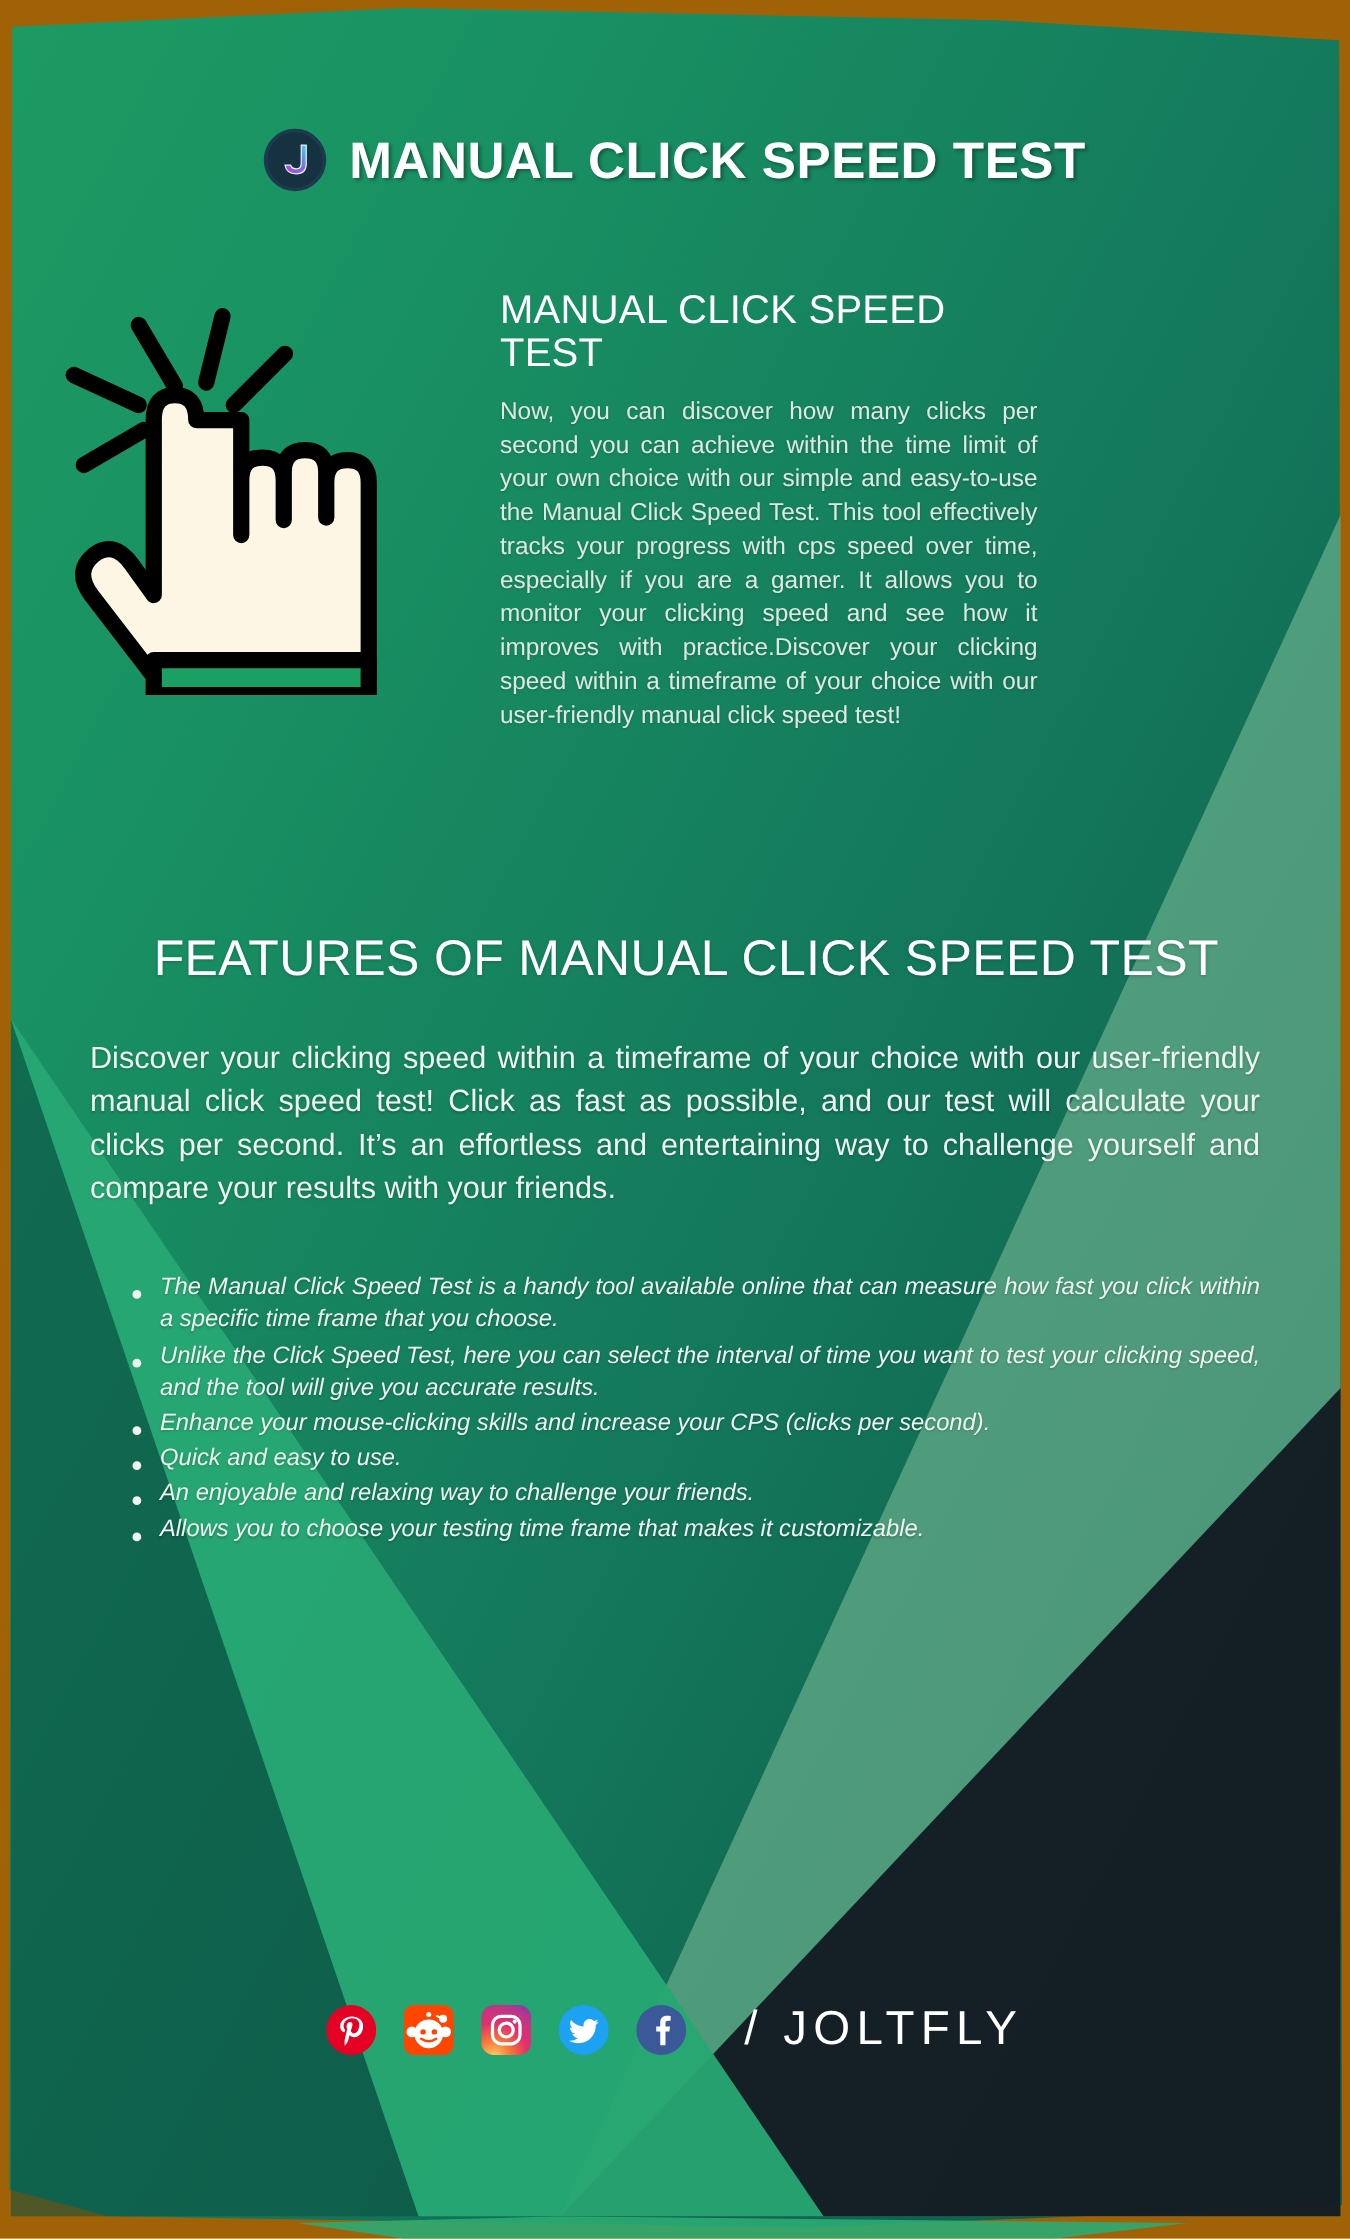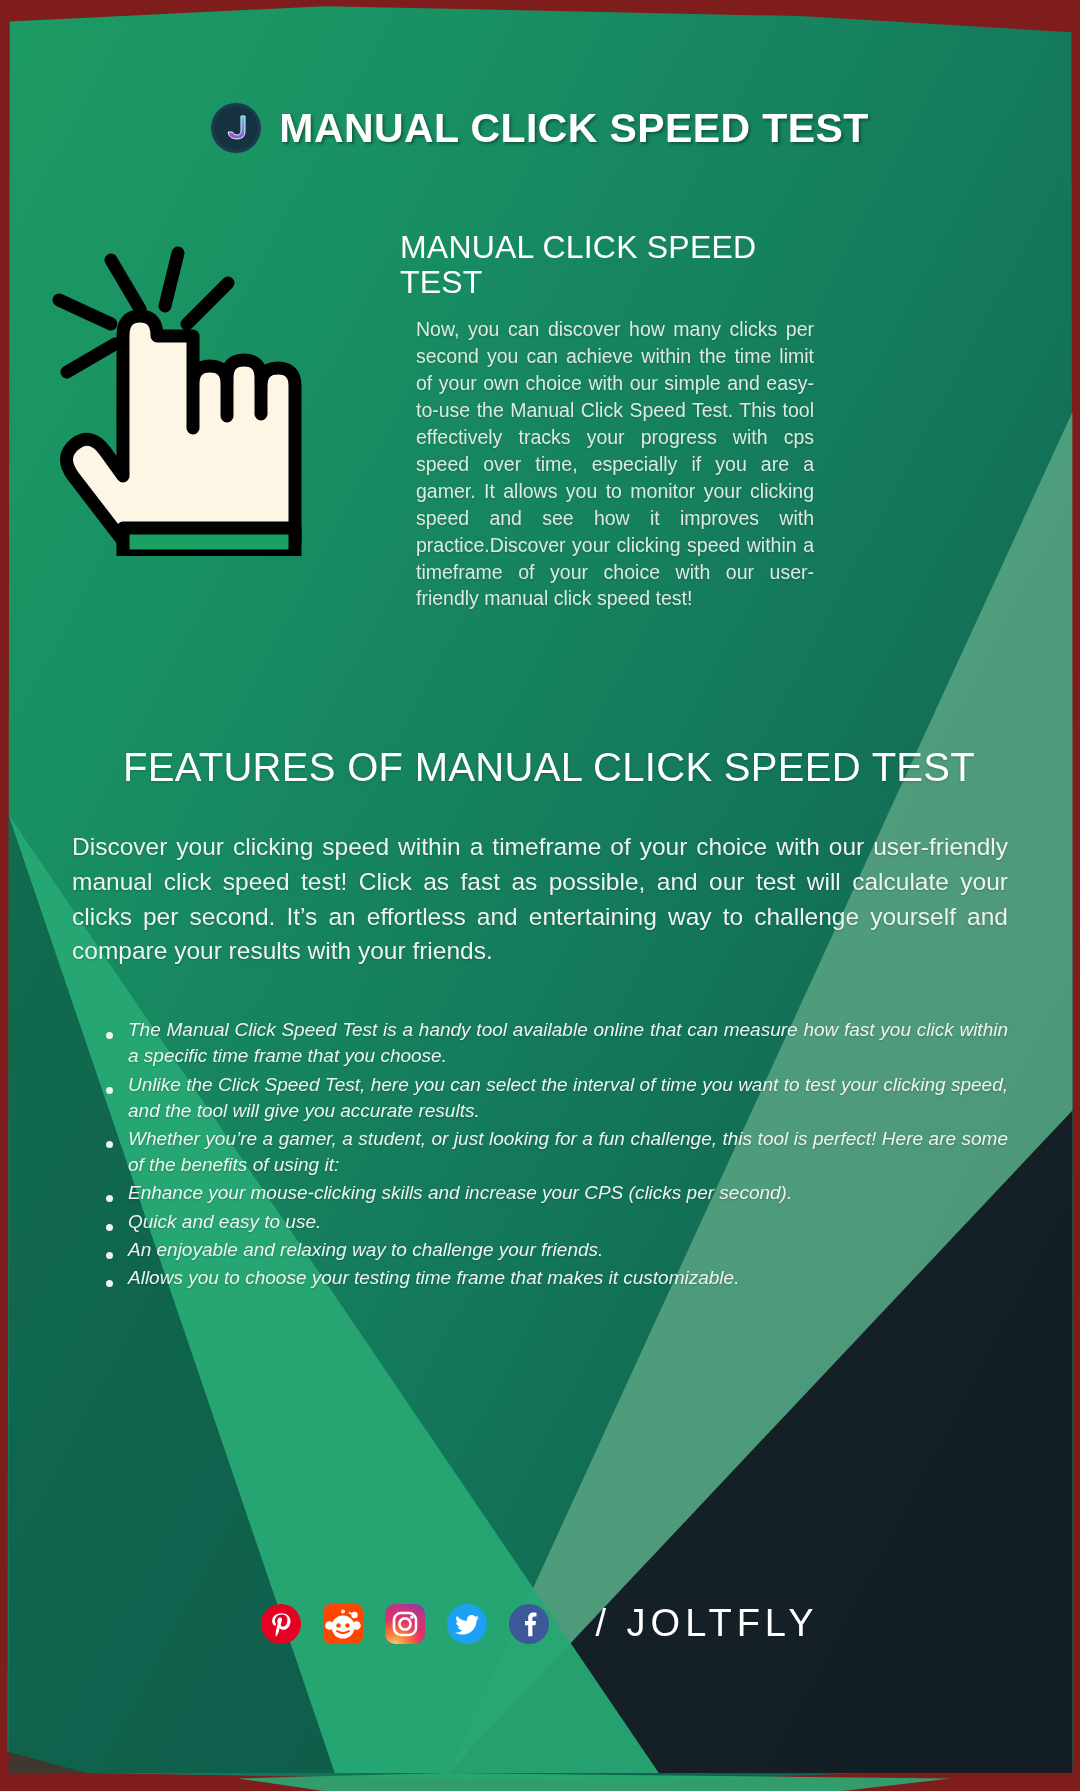--- a/index.html
+++ b/index.html
@@ -8,21 +8,21 @@
     background: #ffffff;
   }
   body {
     font-family: "Liberation Sans", sans-serif;
   }
   .poster {
     position: relative;
     width: 1080px;
     height: 1791px;
     overflow: hidden;
-    background: #7f1d1d;
+    background: #a16207;
   }
   
   .bg-base {
     position: absolute;
     inset: 0;
     background: linear-gradient(118deg, #1d9b63 0%, #199163 22%, #14795c 55%, #0f6650 78%, #0c5a49 100%);
     clip-path: polygon(0.9% 1.2%, 30% 0.35%, 74% 0.9%, 99.2% 1.8%, 99.4% 98.5%, 60% 99.5%, 8% 99%, 0.7% 97.8%);
   }
   .bg-shape {
     position: absolute;
@@ -116,21 +116,21 @@
     margin: 0 0 16px 0;
     letter-spacing: 0.2px;
     line-height: 1.1;
   }
   .intro-body {
     font-size: 19.5px;
     font-weight: 300;
     color: #dfe9e2;
     line-height: 1.38;
     text-align: justify;
-    margin: 16px;
+    margin: 0;
     text-shadow: 0 1px 2px rgba(0,0,0,0.18);
   }
 
   
   .features {
     position: absolute;
     top: 745px;
     left: 0;
     width: 100%;
   }
@@ -275,21 +275,20 @@
       <p class="intro-body">Now, you can discover how many clicks per second you can achieve within the time limit of your own choice with our simple and easy-to-use the Manual Click Speed Test. This tool effectively tracks your progress with cps speed over time, especially if you are a gamer. It allows you to monitor your clicking speed and see how it improves with practice.Discover your clicking speed within a timeframe of your choice with our user-friendly manual click speed test!</p>
     </div>
   </div>
 
   <div class="features">
     <h2 class="features-heading">FEATURES OF MANUAL CLICK SPEED TEST</h2>
     <p class="features-intro">Discover your clicking speed within a timeframe of your choice with our user-friendly manual click speed test!  Click as fast as possible, and our test will calculate your clicks per second. It’s an effortless and entertaining way to challenge yourself and compare your results with your friends.</p>
     <ul class="features-list">
       <li>The Manual Click Speed Test is a handy tool available online that can measure how fast you click within a specific time frame that you choose.</li>
       <li>Unlike the Click Speed Test, here you can select the interval of time you want to test your clicking speed, and the tool will give you accurate results.</li>
-      <li>Whether you’re a gamer, a student, or just looking for a fun challenge, this tool is perfect! Here are some of the benefits of using it:</li>
       <li>Enhance your mouse-clicking skills and increase your CPS (clicks per second).</li>
       <li>Quick and easy to use.</li>
       <li>An enjoyable and relaxing way to challenge your friends.</li>
       <li>Allows you to choose your testing time frame that makes it customizable.</li>
     </ul>
   </div>
 
   <div class="footer">
 
     <svg class="social" viewBox="0 0 40 40">

